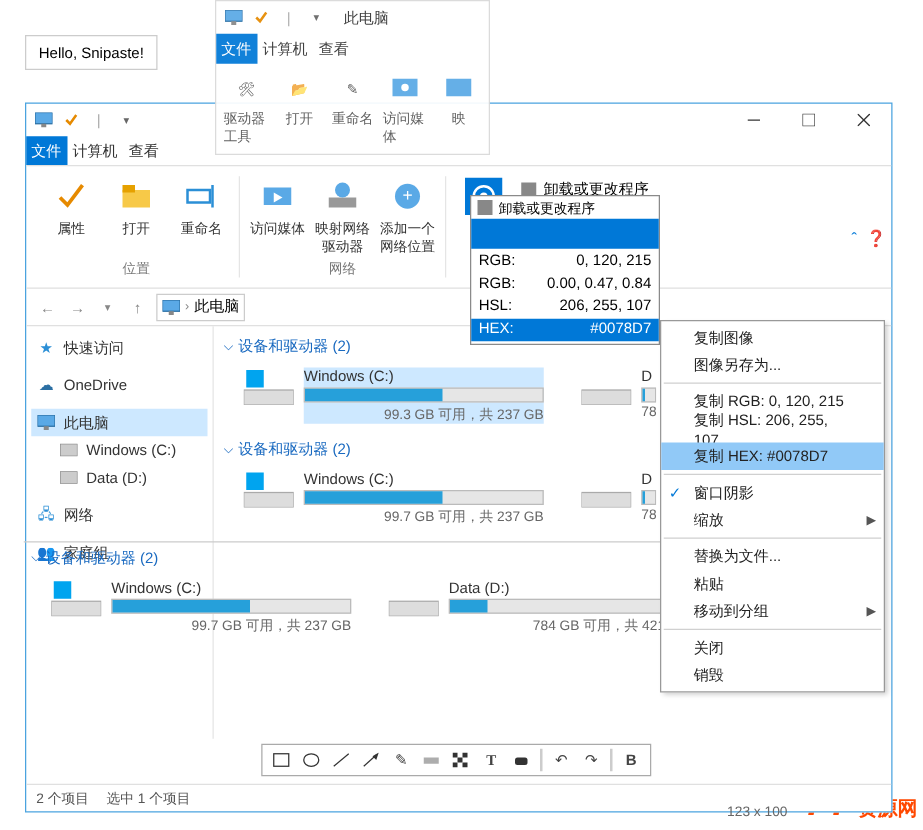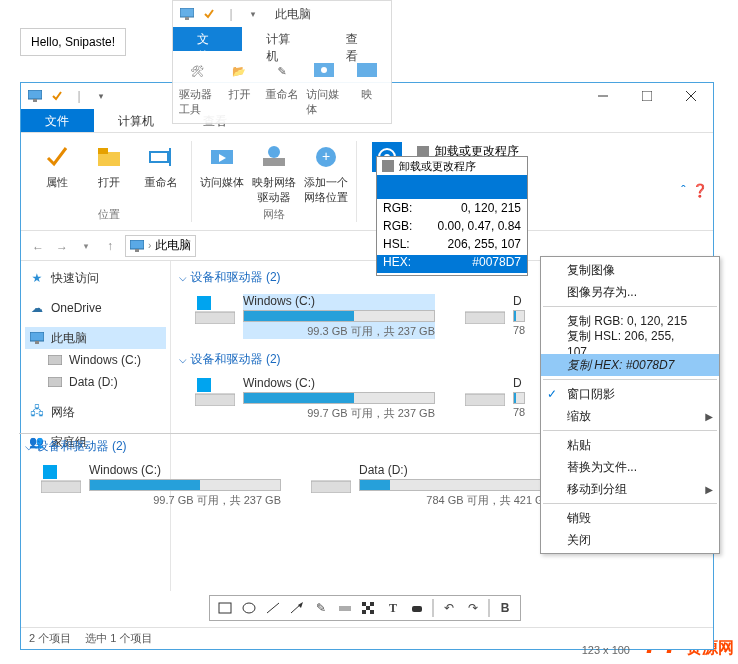--- a/index.html
+++ b/index.html
@@ -5,21 +5,21 @@
 * { margin: 0; padding: 0; box-sizing: border-box; font-family: "Microsoft YaHei", "Segoe UI", sans-serif; }
 body { background: #fff; width: 738px; height: 664px; position: relative; overflow: hidden; font-size: 12px; }
 
 .tooltip { position: absolute; top: 28px; left: 20px; background: #fff; border: 1px solid #ccc; padding: 6px 10px; z-index: 5; }
 
 .ghost-window { position: absolute; top: 0; left: 172px; width: 220px; background: #fff; border: 1px solid #d9d9d9; z-index: 10; opacity: 0.93; }
 .qat { height: 26px; display: flex; align-items: center; padding: 0 6px; gap: 6px; }
 .qat-icon { width: 16px; height: 16px; display: inline-flex; align-items: center; justify-content: center; }
 .qat-title { margin-left: 8px; color: #333; }
 .tabs { display: flex; height: 24px; }
-.tab { padding: 4px 24px; color: #333; border-right: 1px solid transparent; }
+.tab { padding: 4px 4px; color: #333; border-right: 1px solid transparent; }
 .tab.active { background: #0078D7; color: #fff; }
 .ghost-ribbon { display: flex; padding: 6px; gap: 6px; }
 .rib-btn { display: flex; flex-direction: column; align-items: center; width: 40px; gap: 2px; color: #555; font-size: 11px; }
 .rib-icon { width: 28px; height: 28px; display: flex; align-items: center; justify-content: center; }
 
 .main-window { position: absolute; top: 82px; left: 20px; width: 694px; height: 568px; background: #fff; border: 1px solid #4aa3df; z-index: 3; }
 .titlebar { height: 26px; display: flex; align-items: center; }
 .titlebar .qat { flex: 0 0 auto; }
 .win-controls { margin-left: auto; display: flex; }
 .win-btn { width: 44px; height: 26px; display: flex; align-items: center; justify-content: center; color: #555; }
@@ -59,23 +59,23 @@
 .lower-group { border-top: 1px solid #ccc; margin-top: 4px; }
 .statusbar { position: absolute; bottom: 0; left: 0; right: 0; height: 22px; border-top: 1px solid #e0e0e0; display: flex; align-items: center; padding: 0 8px; gap: 14px; color: #555; font-size: 11px; }
 
 .color-panel { position: absolute; top: 156px; left: 376px; width: 152px; background: #fff; border: 1px solid #8a8a8a; z-index: 40; }
 .color-head { height: 18px; display: flex; align-items: center; padding: 0 4px; gap: 4px; font-size: 11px; }
 .color-swatch { height: 24px; background: #0078D7; }
 .color-rows { padding: 2px 6px; font-family: Consolas, monospace; font-size: 12px; }
 .color-row { display: flex; justify-content: space-between; height: 18px; }
 .color-row.hl { background: #0078D7; color: #fff; margin: 0 -6px; padding: 0 6px; }
 
-.context-menu { position: absolute; top: 256px; left: 540px; width: 180px; background: #fff; border: 1px solid #999; z-index: 50; padding: 2px 0; box-shadow: 2px 2px 4px rgba(0,0,0,0.2); }
+.context-menu { position: absolute; top: 256px; left: 528px; width: 180px; background: #fff; border: 1px solid #999; z-index: 50; padding: 2px 0; box-shadow: 2px 2px 4px rgba(0,0,0,0.2); }
 .menu-item { height: 22px; display: flex; align-items: center; padding: 0 22px 0 26px; position: relative; color: #222; }
-.menu-item.hl { background: #91c9f7; font-style: italic; }
+.menu-item.hl { background: #91c9f7; }
 .menu-sep { height: 1px; background: #d0d0d0; margin: 3px 2px; }
 .menu-check { position: absolute; left: 6px; color: #0078D7; }
 .menu-arrow { position: absolute; right: 6px; font-size: 10px; color: #555; }
 
 .toolbar { position: absolute; top: 595px; left: 209px; height: 26px; background: #fff; border: 1px solid #aaa; display: flex; align-items: center; padding: 0 4px; gap: 2px; z-index: 30; }
 .tool { width: 22px; height: 22px; display: flex; align-items: center; justify-content: center; color: #444; border: 1px solid transparent; }
 .tool.sep { width: 1px; background: #ccc; margin: 0 2px; height: 18px; }
 
 .dim-label { position: absolute; bottom: 8px; right: 108px; color: #666; font-size: 11px; z-index: 45; }
 .watermark-corner { position: absolute; bottom: 4px; right: 4px; z-index: 2; display: flex; align-items: baseline; }
@@ -506,29 +506,29 @@
   <div class="menu-sep"></div>
   <div class="menu-item">
       <span class="menu-check">✓</span>
       <span>窗口阴影</span>
     </div>
   <div class="menu-item">
       <span>缩放</span>
       <span class="menu-arrow">▶</span>
     </div>
   <div class="menu-sep"></div>
+  <div class="menu-item">替换为文件...</div>
   <div class="menu-item">粘贴</div>
-  <div class="menu-item">替换为文件...</div>
   <div class="menu-item">
       <span>移动到分组</span>
       <span class="menu-arrow">▶</span>
     </div>
   <div class="menu-sep"></div>
+  <div class="menu-item">关闭</div>
   <div class="menu-item">销毁</div>
-  <div class="menu-item">关闭</div>
 </div>
 
 <div class="toolbar">
   <div class="tool">
       <svg width="14" height="12">
         <rect x="1" y="1" width="12" height="10" fill="none" stroke="#333"></rect>
       </svg>
     </div>
   <div class="tool">
       <svg width="14" height="12">

